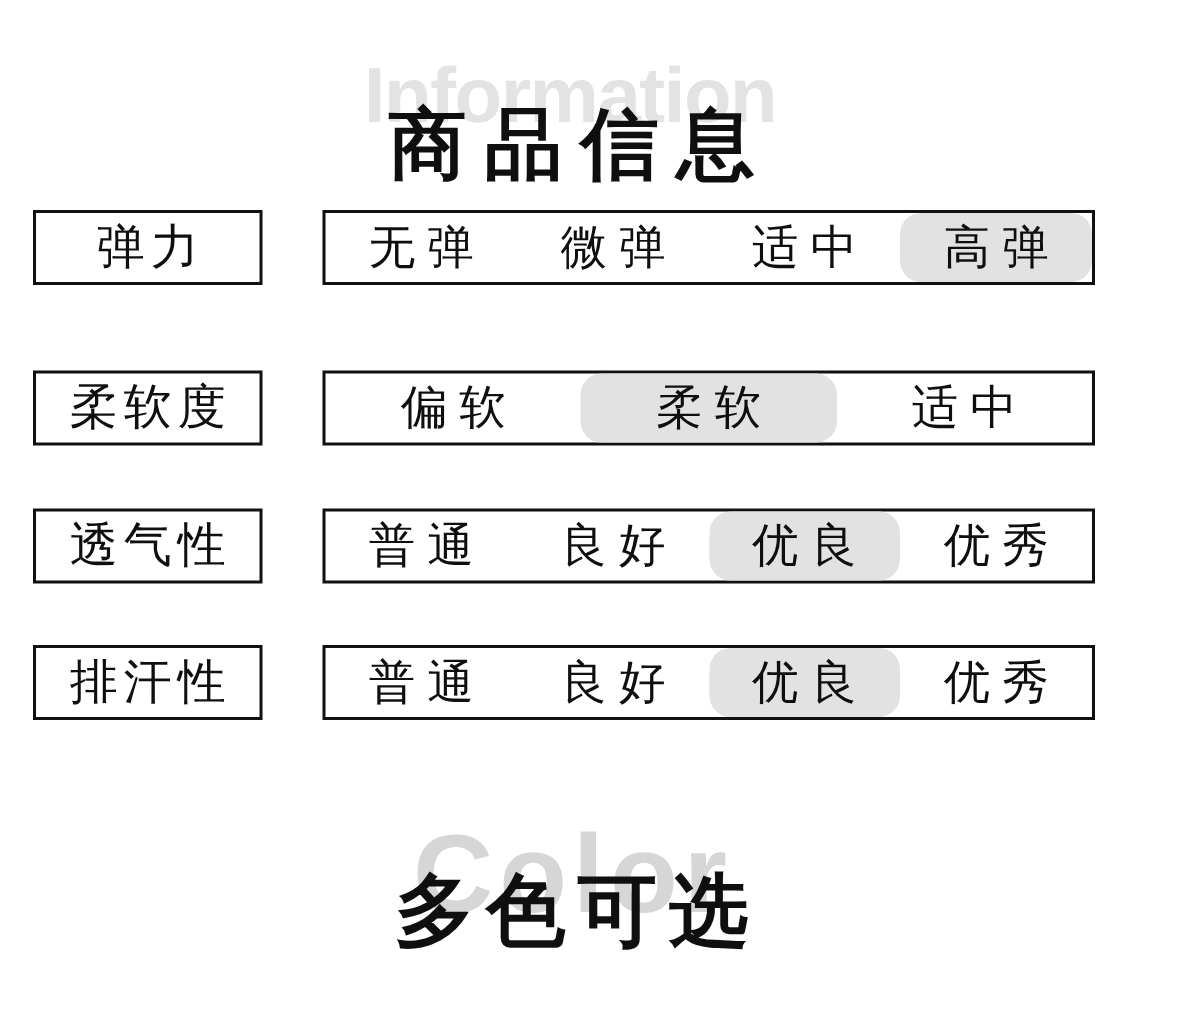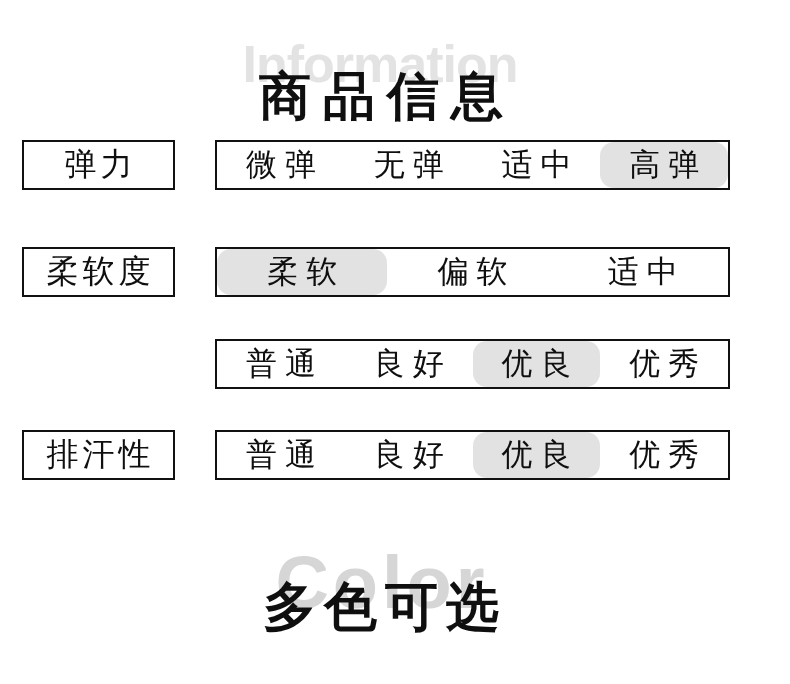--- a/index.html
+++ b/index.html
@@ -96,37 +96,38 @@
 </head>
 <body>
 
 <div class="center-line watermark wm-top">Information</div>
 
 <div class="center-line big-title title-top">商品信息</div>
 
 <div class="attr-row row-0">
   <div class="label-box">弹力</div>
   <div class="options-box">
+    <div class="option-cell">无弹</div>
     <div class="option-cell">微弹</div>
-    <div class="option-cell">无弹</div>
     <div class="option-cell">适中</div>
     <div class="option-cell selected">高弹</div>
   </div>
 </div>
 
 <div class="attr-row row-1">
   <div class="label-box">柔软度</div>
   <div class="options-box">
+    <div class="option-cell">偏软</div>
     <div class="option-cell selected">柔软</div>
-    <div class="option-cell">偏软</div>
     <div class="option-cell">适中</div>
   </div>
 </div>
 
 <div class="attr-row row-2">
+  <div class="label-box">透气性</div>
   <div class="options-box">
     <div class="option-cell">普通</div>
     <div class="option-cell">良好</div>
     <div class="option-cell selected">优良</div>
     <div class="option-cell">优秀</div>
   </div>
 </div>
 
 <div class="attr-row row-3">
   <div class="label-box">排汗性</div>

